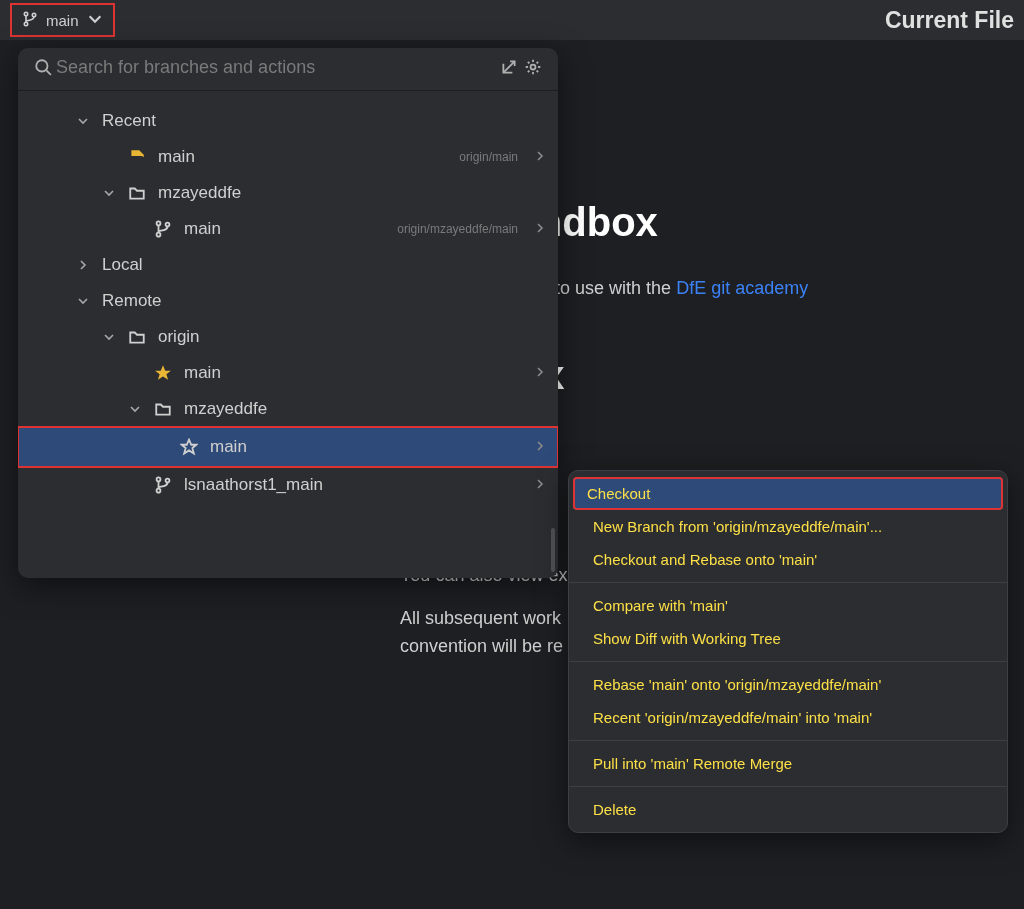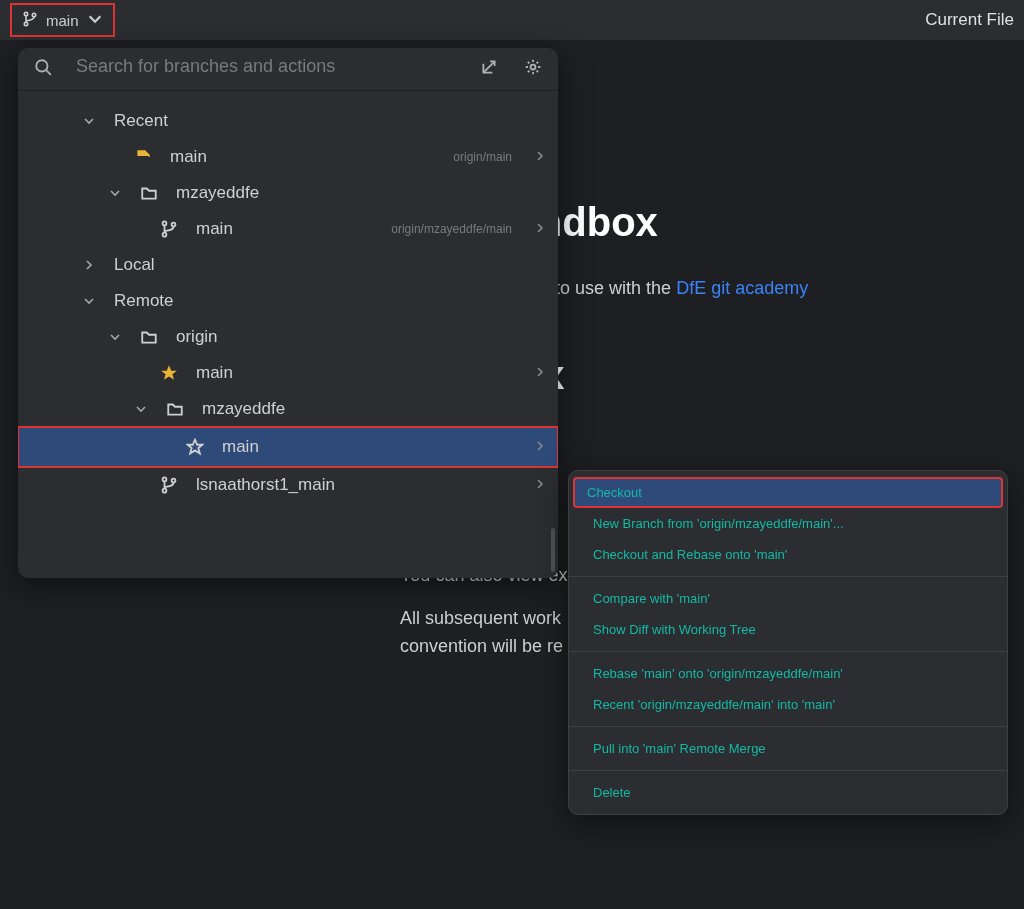--- a/index.html
+++ b/index.html
@@ -25,21 +25,21 @@
       display: flex;
       align-items: center;
       gap: 8px;
       border: 2px solid #d33;
       padding: 4px 10px;
       color: #d0d0d0;
       background: transparent;
       height: 34px;
     }
     .branch-btn svg { width: 16px; height: 16px; }
-    .current-file { color: #e0e0e0; font-size: 17px; }
+    .current-file { color: #e0e0e0; font-size: 23px; font-weight: bold; }
     .content-bg {
       position: absolute;
       top: 40px;
       left: 0;
       right: 0;
       bottom: 0;
       padding: 30px 0 0 400px;
       color: #c8c8c8;
       font-size: 18px;
       line-height: 1.6;
@@ -55,23 +55,23 @@
       width: 540px;
       height: 530px;
       background: #2b2d30;
       border-radius: 10px;
       box-shadow: 0 8px 30px rgba(0,0,0,0.5);
       display: flex;
       flex-direction: column;
     }
     .search-row {
       display: flex;
-      align-items: flex-start;
+      align-items: center;
       padding: 8px 14px;
-      gap: 22px;
+      gap: 2px;
     }
     .search-row .search-input {
       flex: 1;
       background: transparent;
       border: none;
       color: #a0a0a0;
       font-size: 18px;
       outline: none;
     }
     .search-input::placeholder { color: #7a7a7a; }
@@ -81,21 +81,21 @@
     .tree {
       flex: 1;
       overflow-y: auto;
       padding: 4px 0 10px;
     }
     .row {
       display: flex;
       align-items: center;
       height: 36px;
       padding: 0 12px 0 0;
-      gap: 18px;
+      gap: 12px;
       color: #d0d0d0;
       font-size: 17px;
       position: relative;
     }
     .row .caret { width: 14px; display: flex; align-items: center; justify-content: center; color: #a8a8a8; }
     .row .ico { width: 18px; height: 18px; display: flex; align-items: center; justify-content: center; }
     .row .label { flex: 1; white-space: nowrap; }
     .row .tracking { color: #7a7a7a; font-size: 12px; margin-right: 4px; }
     .row .chev-r { color: #8a8a8a; }
     .row.selected { background: #2e4a78; }
@@ -111,22 +111,22 @@
       left: 568px;
       width: 440px;
       background: #2b2d30;
       border: 1px solid #3c3f43;
       border-radius: 10px;
       box-shadow: 0 8px 30px rgba(0,0,0,0.5);
       padding: 6px 0;
     }
     .ctx-item {
       padding: 8px 24px;
-      font-size: 13px;
-      color: #14b8a6;
+      font-size: 15px;
+      color: #fde047;
       cursor: pointer;
     }
     .ctx-item.selected { background: #2e4a78; }
     .ctx-item.outlined { outline: 2px solid #d33; outline-offset: -2px; margin: 0 4px; border-radius: 4px; padding-left: 14px; padding-right: 14px; }
     .ctx-sep { height: 1px; background: #3c3f43; margin: 6px 0; }
     .scrollbar-marker {
       position: absolute;
       right: 3px;
       top: 480px;
       width: 4px;

